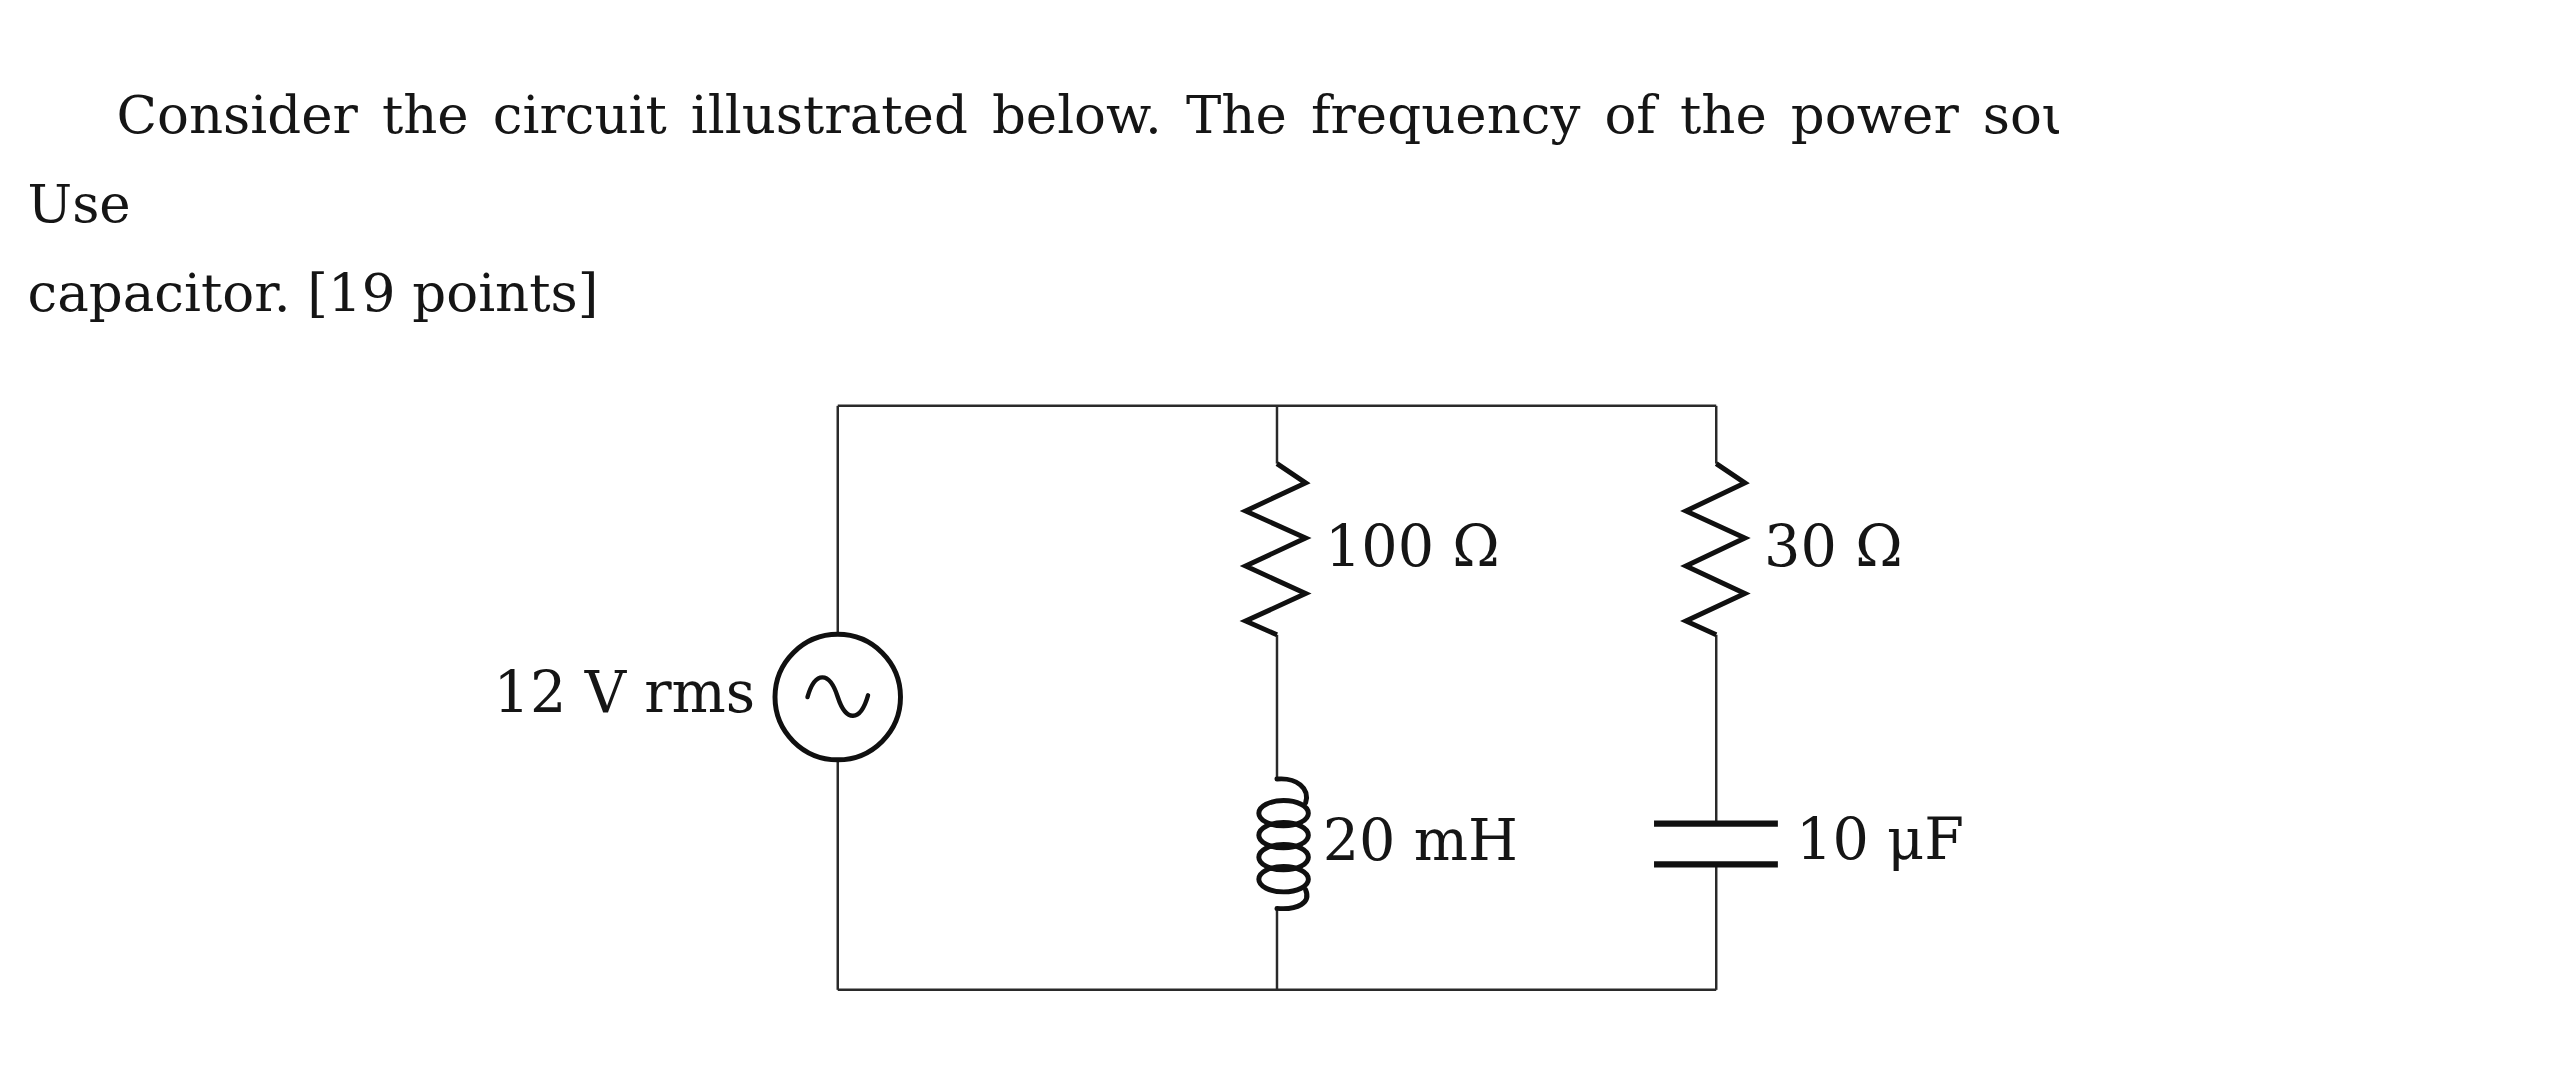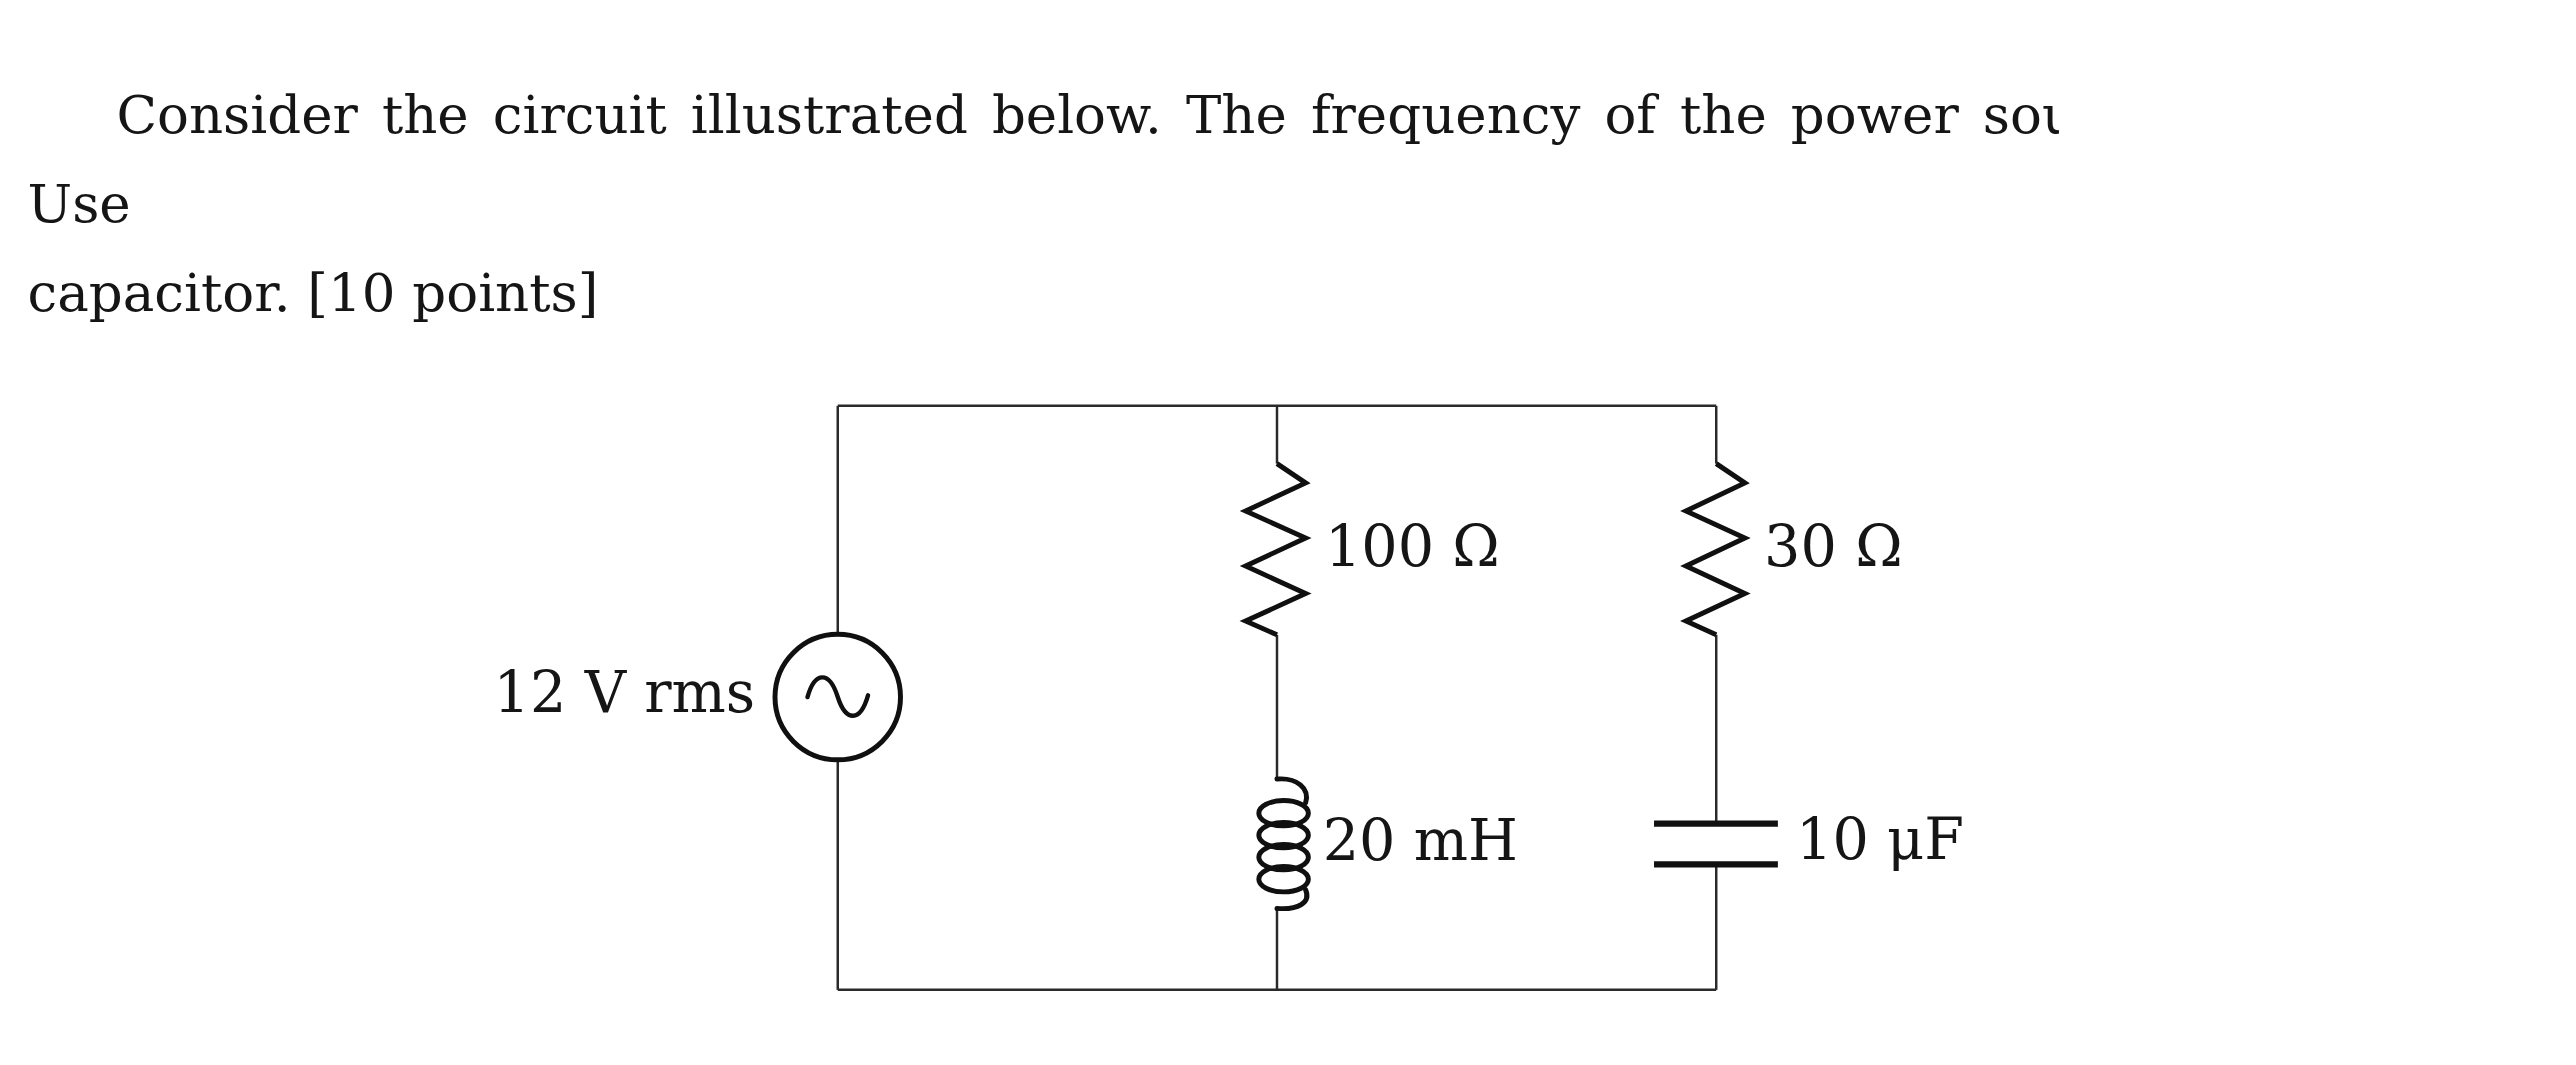--- a/index.html
+++ b/index.html
@@ -77,21 +77,21 @@
     fill: #151515;
   }
 </style>
 </head>
 <body>
 
 <div class="page">
 
   <div class="problem">
     <div class="pline indent">Consider the circuit illustrated below. The frequency of the power source is 2 kHz. Use</div>
-    <div class="pline last">capacitor. [10 points]</div>
+    <div class="pline last">capacitor. [19 points]</div>
   </div>
 
   <svg class="circuit" viewBox="0 0 4680 1936" xmlns="http://www.w3.org/2000/svg">
 
     <path class="wire" d="M1522 737 H3118"></path>
     <path class="wire" d="M1522 1798 H3118"></path>
     <path class="wire" d="M1522 737 V1152"></path>
     <path class="wire" d="M1522 1380 V1798"></path>
 
     <path class="wire" d="M2320 737 V842"></path>

